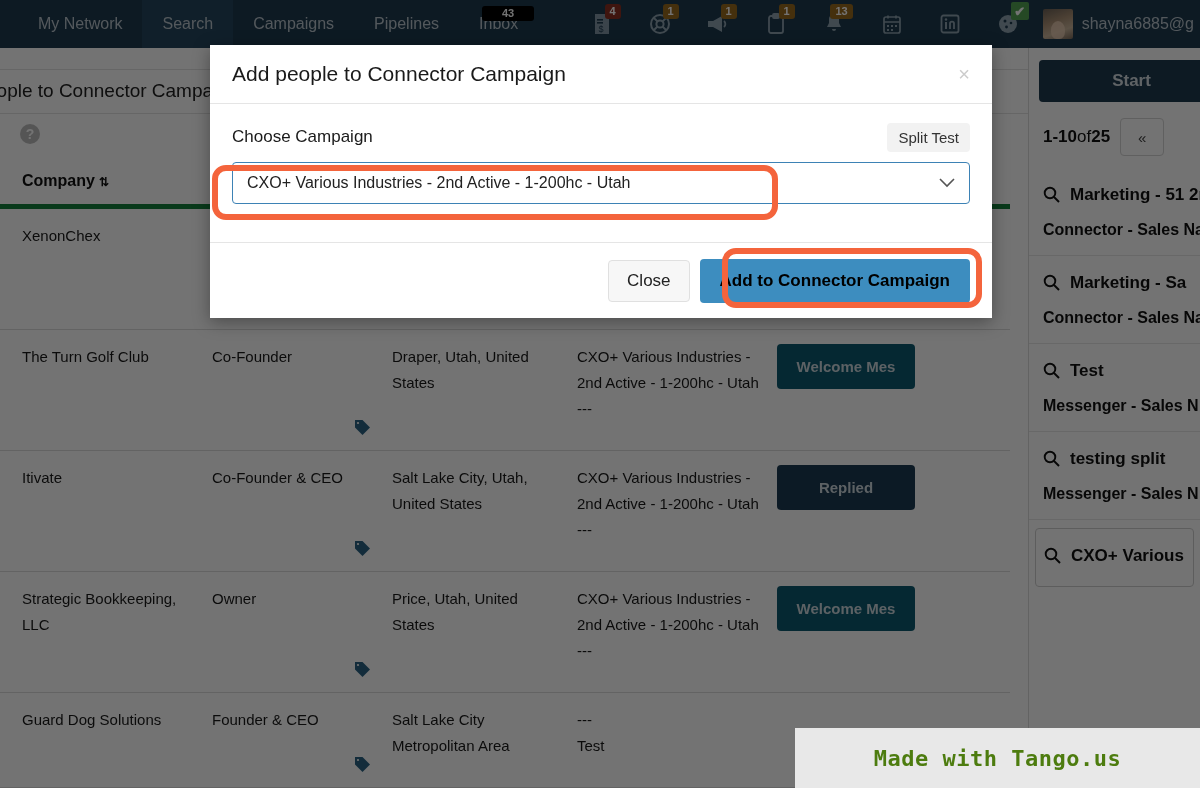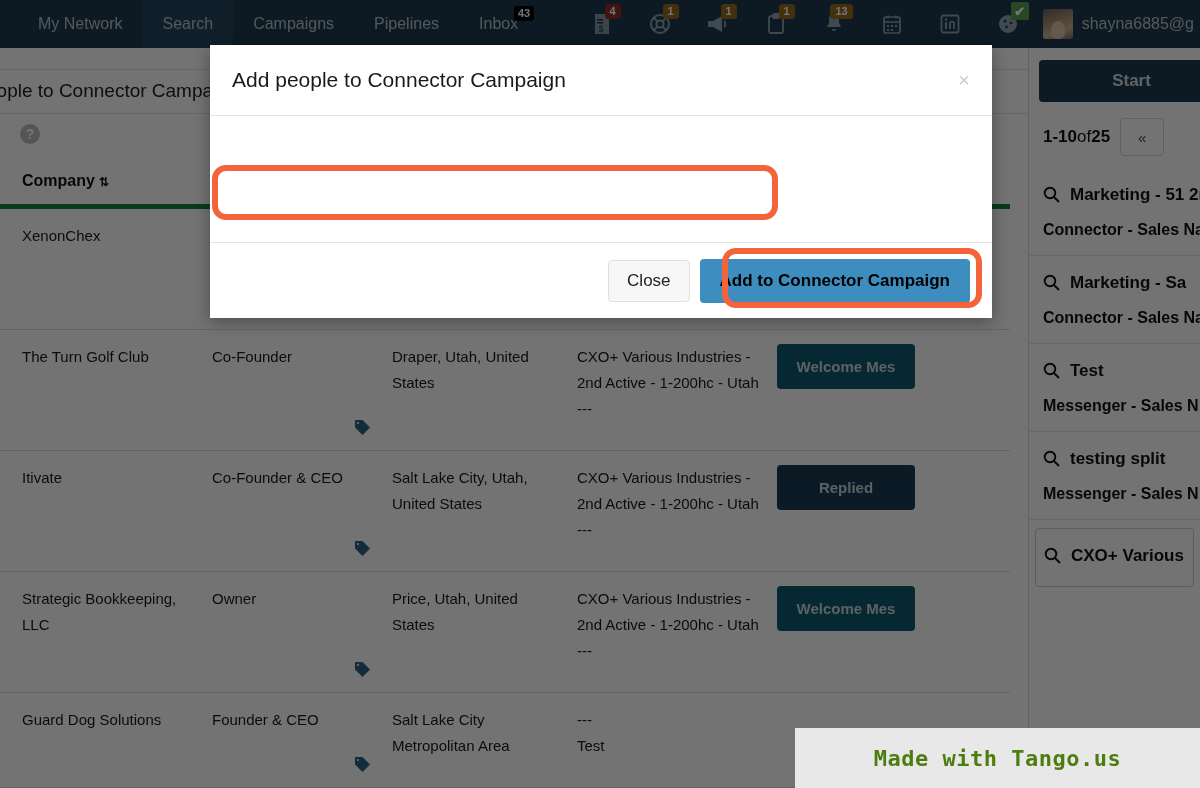--- a/index.html
+++ b/index.html
@@ -20,21 +20,21 @@
   }
   .nav-left { display: flex; align-items: center; padding-left: 18px; gap: 0; }
   .nav-link {
     color: #b9c4cc; font-size: 16px; padding: 0 20px; line-height: 48px;
     white-space: nowrap; position: relative;
   }
   .nav-link.active { background: #24465d; height: 48px; }
   .nav-badge {
     position: absolute; top: 6px; right: 4px;
     background: #000000; color: #fff; font-size: 11px; font-weight: bold;
-    padding: 1px 4px; border-radius: 3px; line-height: 13px;
+    padding: 1px 20px; border-radius: 3px; line-height: 13px;
   }
   .nav-right {
     margin-left: auto; display: flex; align-items: center; gap: 0; padding-right: 6px;
   }
   .nav-ico {
     position: relative; width: 58px; height: 48px;
     display: flex; align-items: center; justify-content: center;
     color: #8fa3b0;
   }
   .nav-ico svg { display: block; }
@@ -150,21 +150,21 @@
   .dim {
     position: absolute; inset: 0; background: rgba(0,0,0,0.55); z-index: 40;
   }
 
   
   .modal {
     position: absolute; left: 210px; top: 45px; width: 782px; height: 273px;
     background: #fff; z-index: 60; box-shadow: 0 4px 16px rgba(0,0,0,.35);
   }
   .modal-head {
-    height: 71px; border-bottom: 1px solid #e5e5e5;
+    height: 59px; border-bottom: 1px solid #e5e5e5;
     display: flex; align-items: center; padding: 0 22px;
   }
   .modal-title { font-size: 21px; color: #1a1a1a; }
   .modal-close {
     margin-left: auto; color: #cccccc; font-size: 20px; line-height: 1;
     background: none; border: none;
   }
   .modal-body { padding: 18px 22px 0 22px; position: relative; }
   .choose-row { display: flex; align-items: center; height: 30px; }
   .choose-label { font-size: 17px; color: #1a1a1a; }
@@ -455,20 +455,34 @@
     </div>
   </div>
 
   <div class="dim"></div>
 
   <div class="modal">
     <div class="modal-head">
       <div class="modal-title">Add people to Connector Campaign</div>
       <button class="modal-close">×</button>
     </div>
+    <div class="modal-body">
+      <div class="choose-row">
+        <div class="choose-label">Choose Campaign</div>
+        <button class="split-test">Split Test</button>
+      </div>
+      <div class="campaign-select">
+        <span>CXO+ Various Industries - 2nd Active - 1-200hc - Utah</span>
+        <span class="sel-caret">
+          <svg width="16" height="10" viewBox="0 0 16 10" fill="none" stroke="#555" stroke-width="1.6">
+              <path d="M1 1 L8 8 L15 1"></path>
+            </svg>
+        </span>
+      </div>
+    </div>
     <div class="modal-foot">
       <button class="btn-close">Close</button>
       <button class="btn-add">Add to Connector Campaign</button>
     </div>
   </div>
 
   <div class="select-ring"></div>
   <div class="add-ring"></div>
 
   <div class="tango">

